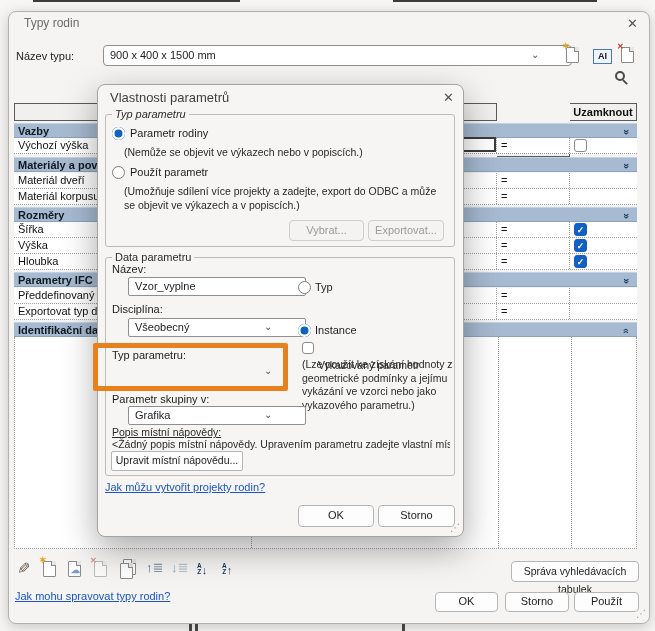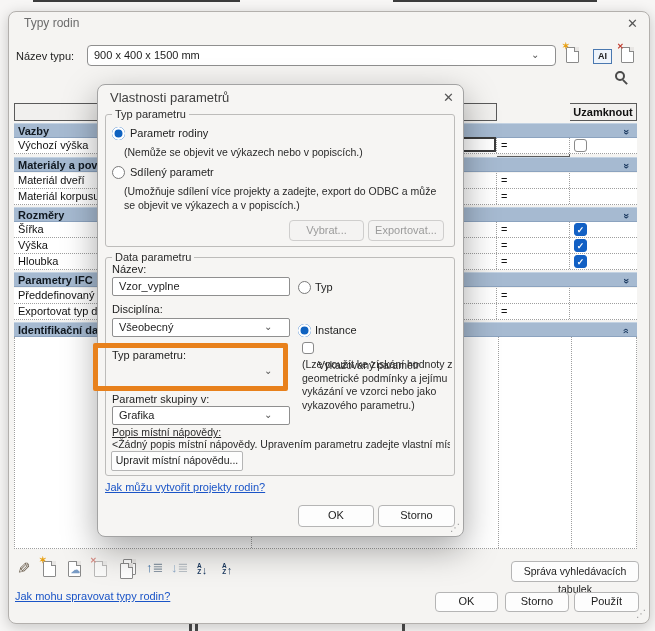--- a/index.html
+++ b/index.html
@@ -5,21 +5,21 @@
   html,body{margin:0;padding:0;}
   body{width:655px;height:631px;font-family:"Liberation Sans",sans-serif;background:#f7f6f5;}
   .screen{position:relative;width:655px;height:631px;overflow:hidden;}
   .abs{position:absolute;}
   
   .win{background:#f5f4f2;border:1px solid #b3b0ad;border-radius:8px;box-shadow:0 3px 14px rgba(0,0,0,.20);}
   .wtitle{font-size:12px;color:#6b6b6b;}
   .x{color:#555;font-size:13px;line-height:13px;cursor:default;}
   .lbl{font-size:11px;color:#1d1d1d;white-space:nowrap;}
   .note{font-size:10.5px;color:#2a2a2a;line-height:13.5px;}
-  .field{background:#fff;border:1px solid #8f8f8f;border-radius:4px;font-size:11px;color:#1d1d1d;line-height:19px;padding:0 6px;white-space:nowrap;overflow:hidden;}
+  .field{background:#fff;border:1px solid #8f8f8f;border-radius:4px;font-size:11px;color:#1d1d1d;line-height:19px;padding:0 6px;white-space:nowrap;overflow:hidden;margin-left:16px;}
   .chev{font-size:10px;color:#555;}
   .btn{background:#fdfdfd;border:1px solid #b5b5b5;border-radius:4px;font-size:11px;color:#1d1d1d;text-align:center;}
   .btn.dis{color:#9b9b9b;background:#f4f3f2;border-color:#cfcecd;}
   .link{font-size:11px;color:#1a54c7;text-decoration:underline;white-space:nowrap;}
   
   .ghead{background:#f1f0ee;border:1px solid #5a5a5a;border-left:none;box-sizing:border-box;font-size:11px;font-weight:bold;text-align:center;line-height:17px;color:#111;}
   .ghead.first{border-left:1px solid #5a5a5a;}
   .grow{background:#fff;box-sizing:border-box;border-bottom:1px dotted #9f9f9f;}
   .grow .cell{position:absolute;top:0;bottom:0;border-right:1px dotted #9f9f9f;font-size:11px;line-height:15px;color:#111;padding-left:4px;box-sizing:border-box;white-space:nowrap;overflow:hidden;}
   .group{background:#a6bad1;border-top:1px solid #c3d2e2;border-bottom:1px solid #8ca3bf;box-sizing:border-box;font-size:11px;font-weight:bold;color:#101820;line-height:14px;padding-left:4px;white-space:nowrap;overflow:hidden;}
@@ -215,26 +215,26 @@
   <div class="abs btn" style="left:435px;top:592px;width:61px;height:18px;line-height:17px;">OK</div>
   <div class="abs btn" style="left:505px;top:592px;width:62px;height:18px;line-height:17px;">Storno</div>
   <div class="abs btn" style="left:574px;top:592px;width:63px;height:18px;line-height:17px;">Použít</div>
   <div class="abs grip" style="left:636px;top:608px;">⋰</div>
 
   <div class="abs dlg" style="left:97px;top:84px;width:365px;height:451px;"></div>
   <div class="abs dz dtitle" style="left:110px;top:90px;">Vlastnosti parametrů</div>
   <div class="abs dz x" style="left:443px;top:91px;">✕</div>
 
   <div class="abs dz fs" style="left:105px;top:114px;width:348px;height:131px;"></div>
-  <div class="abs dz legend" style="left:112px;top:108px;">Typ parametru</div>
+  <div class="abs dz legend" style="left:112px;top:108px;font-style:italic;">Typ parametru</div>
   <div class="abs dz radio on" style="left:112px;top:127px;"></div>
   <div class="abs dz lbl" style="left:130px;top:127px;">Parametr rodiny</div>
   <div class="abs dz note" style="left:124px;top:146px;">(Nemůže se objevit ve výkazech nebo v popiscích.)</div>
   <div class="abs dz radio" style="left:112px;top:166px;"></div>
-  <div class="abs dz lbl" style="left:130px;top:166px;">Sdílený parametr</div>
+  <div class="abs dz lbl" style="left:130px;top:166px;">Použít parametr</div>
   <div class="abs dz note" style="left:124px;top:185px;width:324px;">(Umožňuje sdílení více projekty a zadejte, export do ODBC a může se objevit ve výkazech a v popiscích.)</div>
   <div class="abs dz btn dis" style="left:289px;top:220px;width:73px;height:19px;line-height:18px;">Vybrat...</div>
   <div class="abs dz btn dis" style="left:368px;top:220px;width:74px;height:19px;line-height:18px;">Exportovat...</div>
 
   <div class="abs dz fs" style="left:105px;top:257px;width:348px;height:217px;"></div>
   <div class="abs dz legend" style="left:112px;top:251px;">Data parametru</div>
 
   <div class="abs dz lbl" style="left:112px;top:263px;">Název:</div>
   <div class="abs dz field" style="left:112px;top:277px;width:164px;height:17px;line-height:16px;border-radius:2px;">
     <span>Vzor_vyplne</span>

